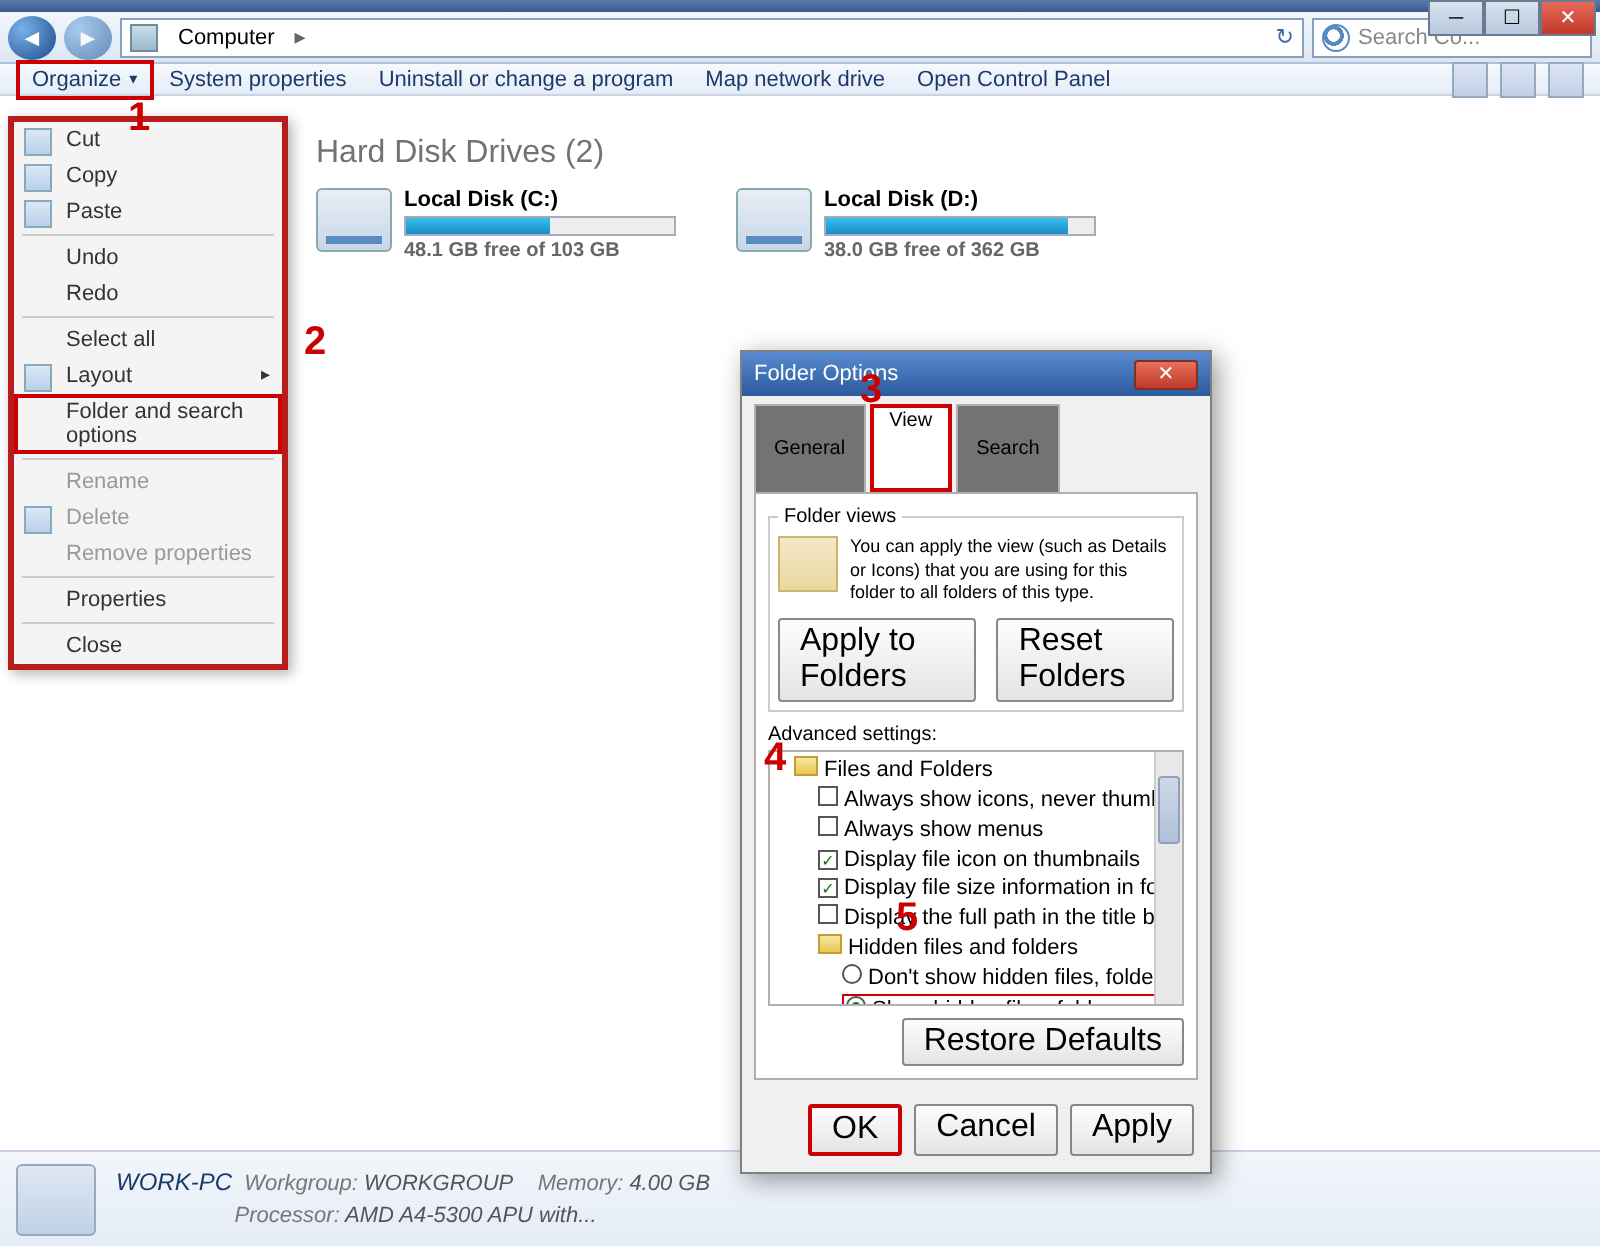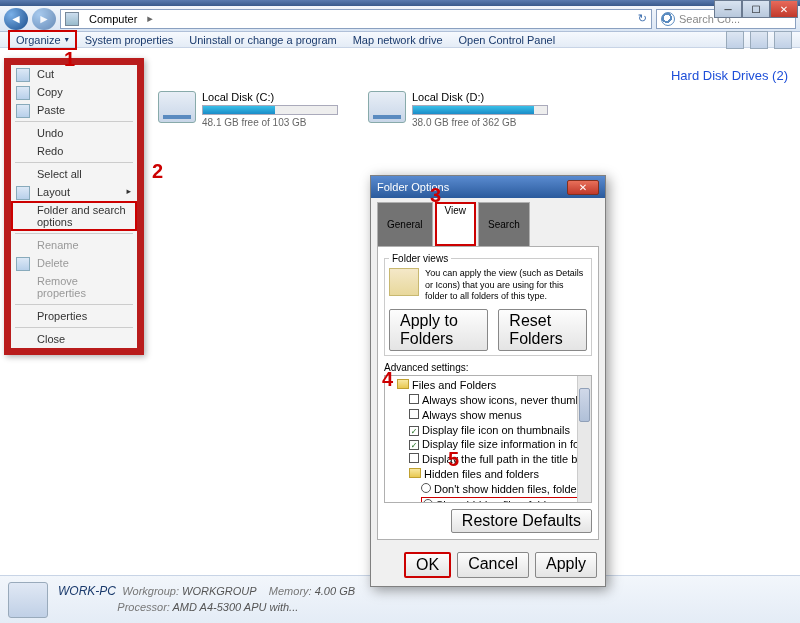--- a/index.html
+++ b/index.html
@@ -24,35 +24,35 @@
 
 
 .toolbar { height: 16px; background: linear-gradient(#f6f9fe,#e4ecf6); border-bottom:1px solid #c8d4e6; display:flex; align-items:center; padding:0 8px; }
 .tb-btn { padding: 3px 8px; color:#1a3a6c; cursor:pointer; display:flex; align-items:center; gap:4px;}
 .tb-btn.organize { border:2px solid #c00; padding:2px 6px;}
 .tb-btn .dd { font-size:8px; color:#1a3a6c;}
 .tb-right { margin-left:auto; display:flex; gap:6px; align-items:center;}
 .tb-ico { width:18px; height:18px; background:linear-gradient(#dde6f2,#c0d0e6); border:1px solid #9ab;}
 
 
-.dropdown { position:absolute; left:4px; top:58px; width:140px; background:#f4f4f4; border:7px solid #b91c1c; box-shadow:2px 2px 6px rgba(0,0,0,.3); z-index:50;}
+.dropdown { position:absolute; left:4px; top:58px; width:140px; background:#f4f4f4; border:3px solid #b91c1c; box-shadow:2px 2px 6px rgba(0,0,0,.3); z-index:50;}
 .dropdown .mi { padding:3px 8px 3px 26px; color:#333; position:relative; cursor:pointer;}
 .dropdown .mi.disabled { color:#999;}
 .dropdown .mi .micon { position:absolute; left:5px; top:3px; width:14px; height:14px; background:linear-gradient(#dce8f6,#b8d0ea); border:1px solid #8ab;}
 .dropdown .msep { height:1px; background:#ccc; margin:2px 4px;}
 .dropdown .mi.layout::after { content:"▸"; position:absolute; right:6px; font-size:9px;}
 .dropdown .mi.highlighted { border:2px solid #c00; padding:1px 6px 1px 24px;}
 
 
 .ann { position:absolute; font-size:20px; font-weight:bold; color:#c00; z-index:200; pointer-events:none;}
 
 
 .main { position:absolute; left:146px; top:58px; right:0; bottom:48px; background:#fff; padding:6px 12px;}
-.section-hdr { color:#1d4ed8; font-size:13px; padding:4px 0;text-align:right;}
-.drives { display:flex; gap:30px; margin-top:4px;}
+.section-hdr { color:#737373; font-size:16px; padding:4px 0;}
+.drives { display:flex; gap:30px; margin-top:4px;font-weight:bold;}
 .drive { display:flex; gap:6px; width:180px;}
 .drive-icon { width:38px; height:32px; background:linear-gradient(#e8eef6,#c8d6e8); border:1px solid #8aa; border-radius:3px; position:relative;}
 .drive-icon::after{content:""; position:absolute; bottom:3px; left:4px; right:4px; height:4px; background:#5a8bc0;}
 .drive-info { flex:1;}
 .drive-name { font-size:11px;}
 .pbar { height:10px; border:1px solid #aab; background:#eee; margin:2px 0; position:relative;}
 .pbar .fill { position:absolute; left:0; top:0; bottom:0; background:linear-gradient(#3ac0e8,#1a8cc8);}
 .drive-free { font-size:10px; color:#666;}
 
 

